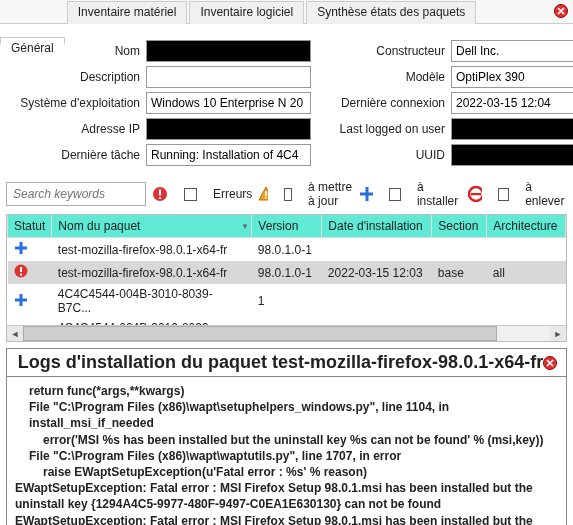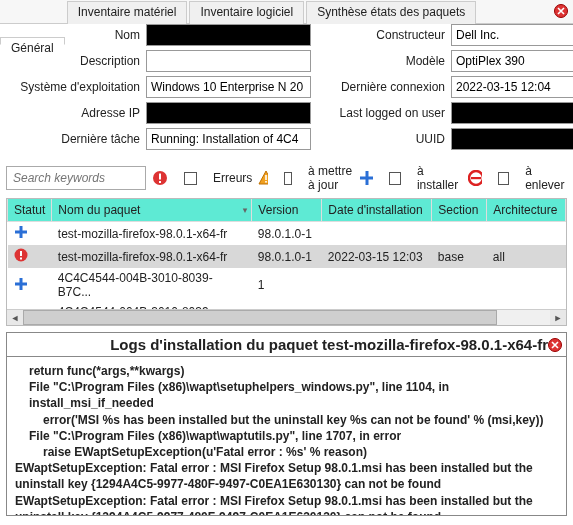--- a/index.html
+++ b/index.html
@@ -42,21 +42,21 @@
     right: 4px;
     top: 3px;
     width: 16px;
     height: 16px;
     display: flex;
     align-items: center;
     justify-content: center;
     cursor: pointer;
   }
   .form-area {
-    padding: 0 6px 6px 6px;
+    padding: 16px 6px 6px 6px;
   }
   .form-row {
     display: flex;
     margin-bottom: 4px;
     align-items: center;
     gap: 10px;
   }
   .form-col {
     display: flex;
     align-items: center;
@@ -166,25 +166,25 @@
   }
   .hscroll .track { flex: 1; position: relative; height: 100%; }
   .hscroll .thumb { position: absolute; left: 0; width: 90%; height: 100%; background: #cfcfcf; border: 1px solid #aaa; }
   .log-panel {
     margin: 6px;
     border: 1px solid #888;
   }
   .log-head {
     display: flex;
     align-items: center;
-    justify-content: flex-end;
+    justify-content: center;
     border-bottom: 1px solid #888;
     padding: 3px 4px 3px 6px;
     font-weight: bold;
-    font-size: 15px;
+    font-size: 18px;
   }
   .log-body {
     padding: 6px 8px;
     font-size: 12px;
     line-height: 1.35;
     height: 158px;
     overflow-y: auto;
     position: relative;
     white-space: pre-wrap;
     font-family: "Segoe UI", sans-serif;

